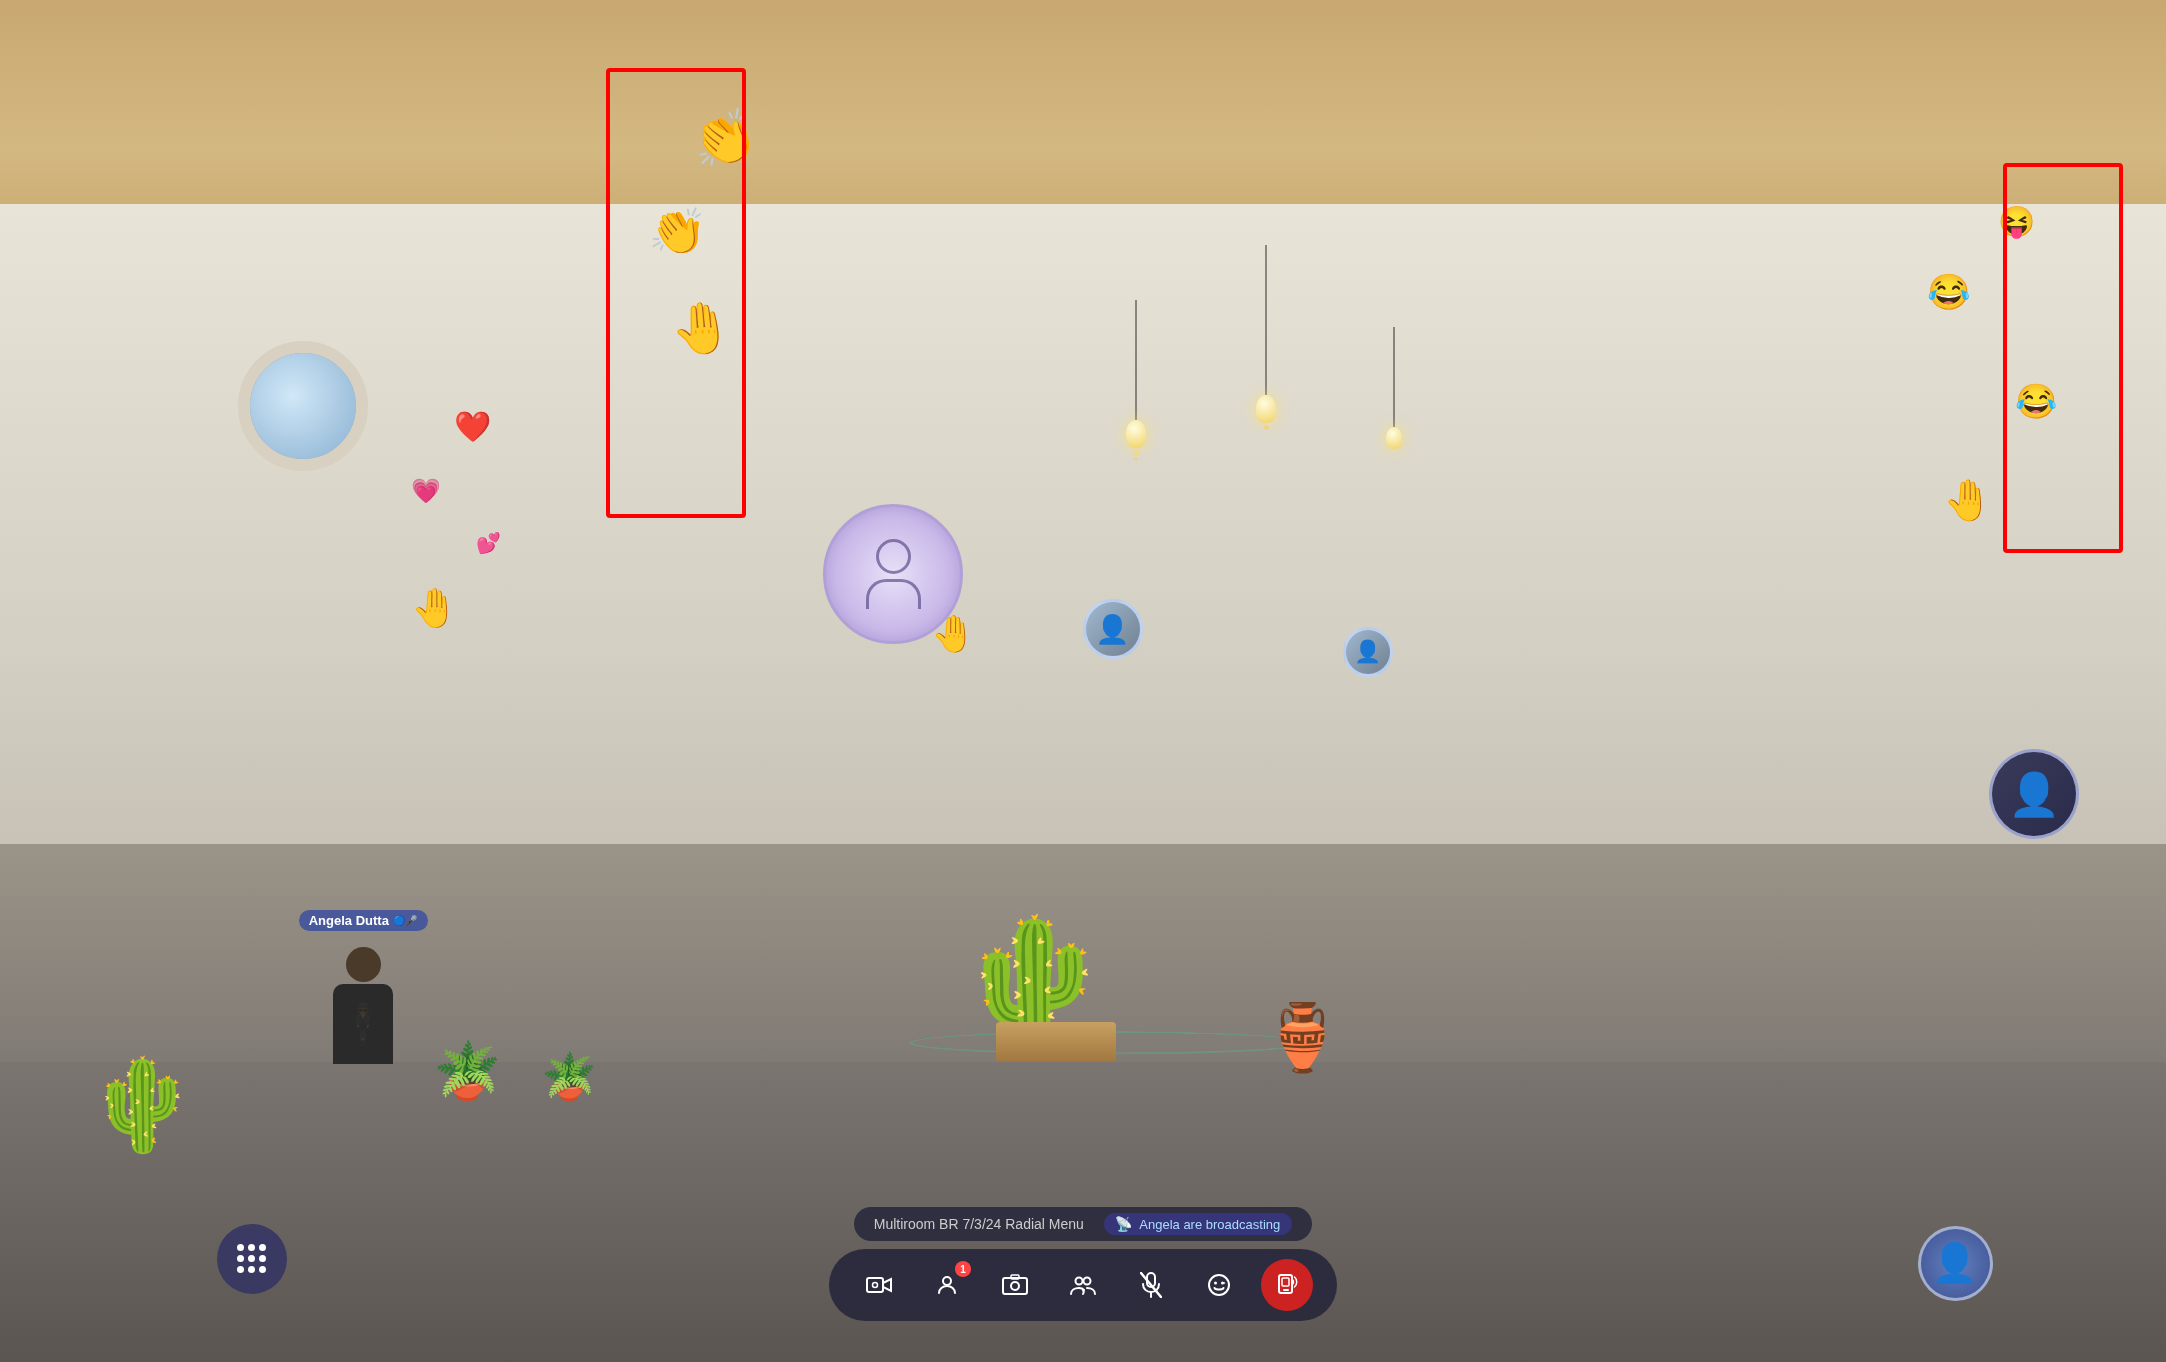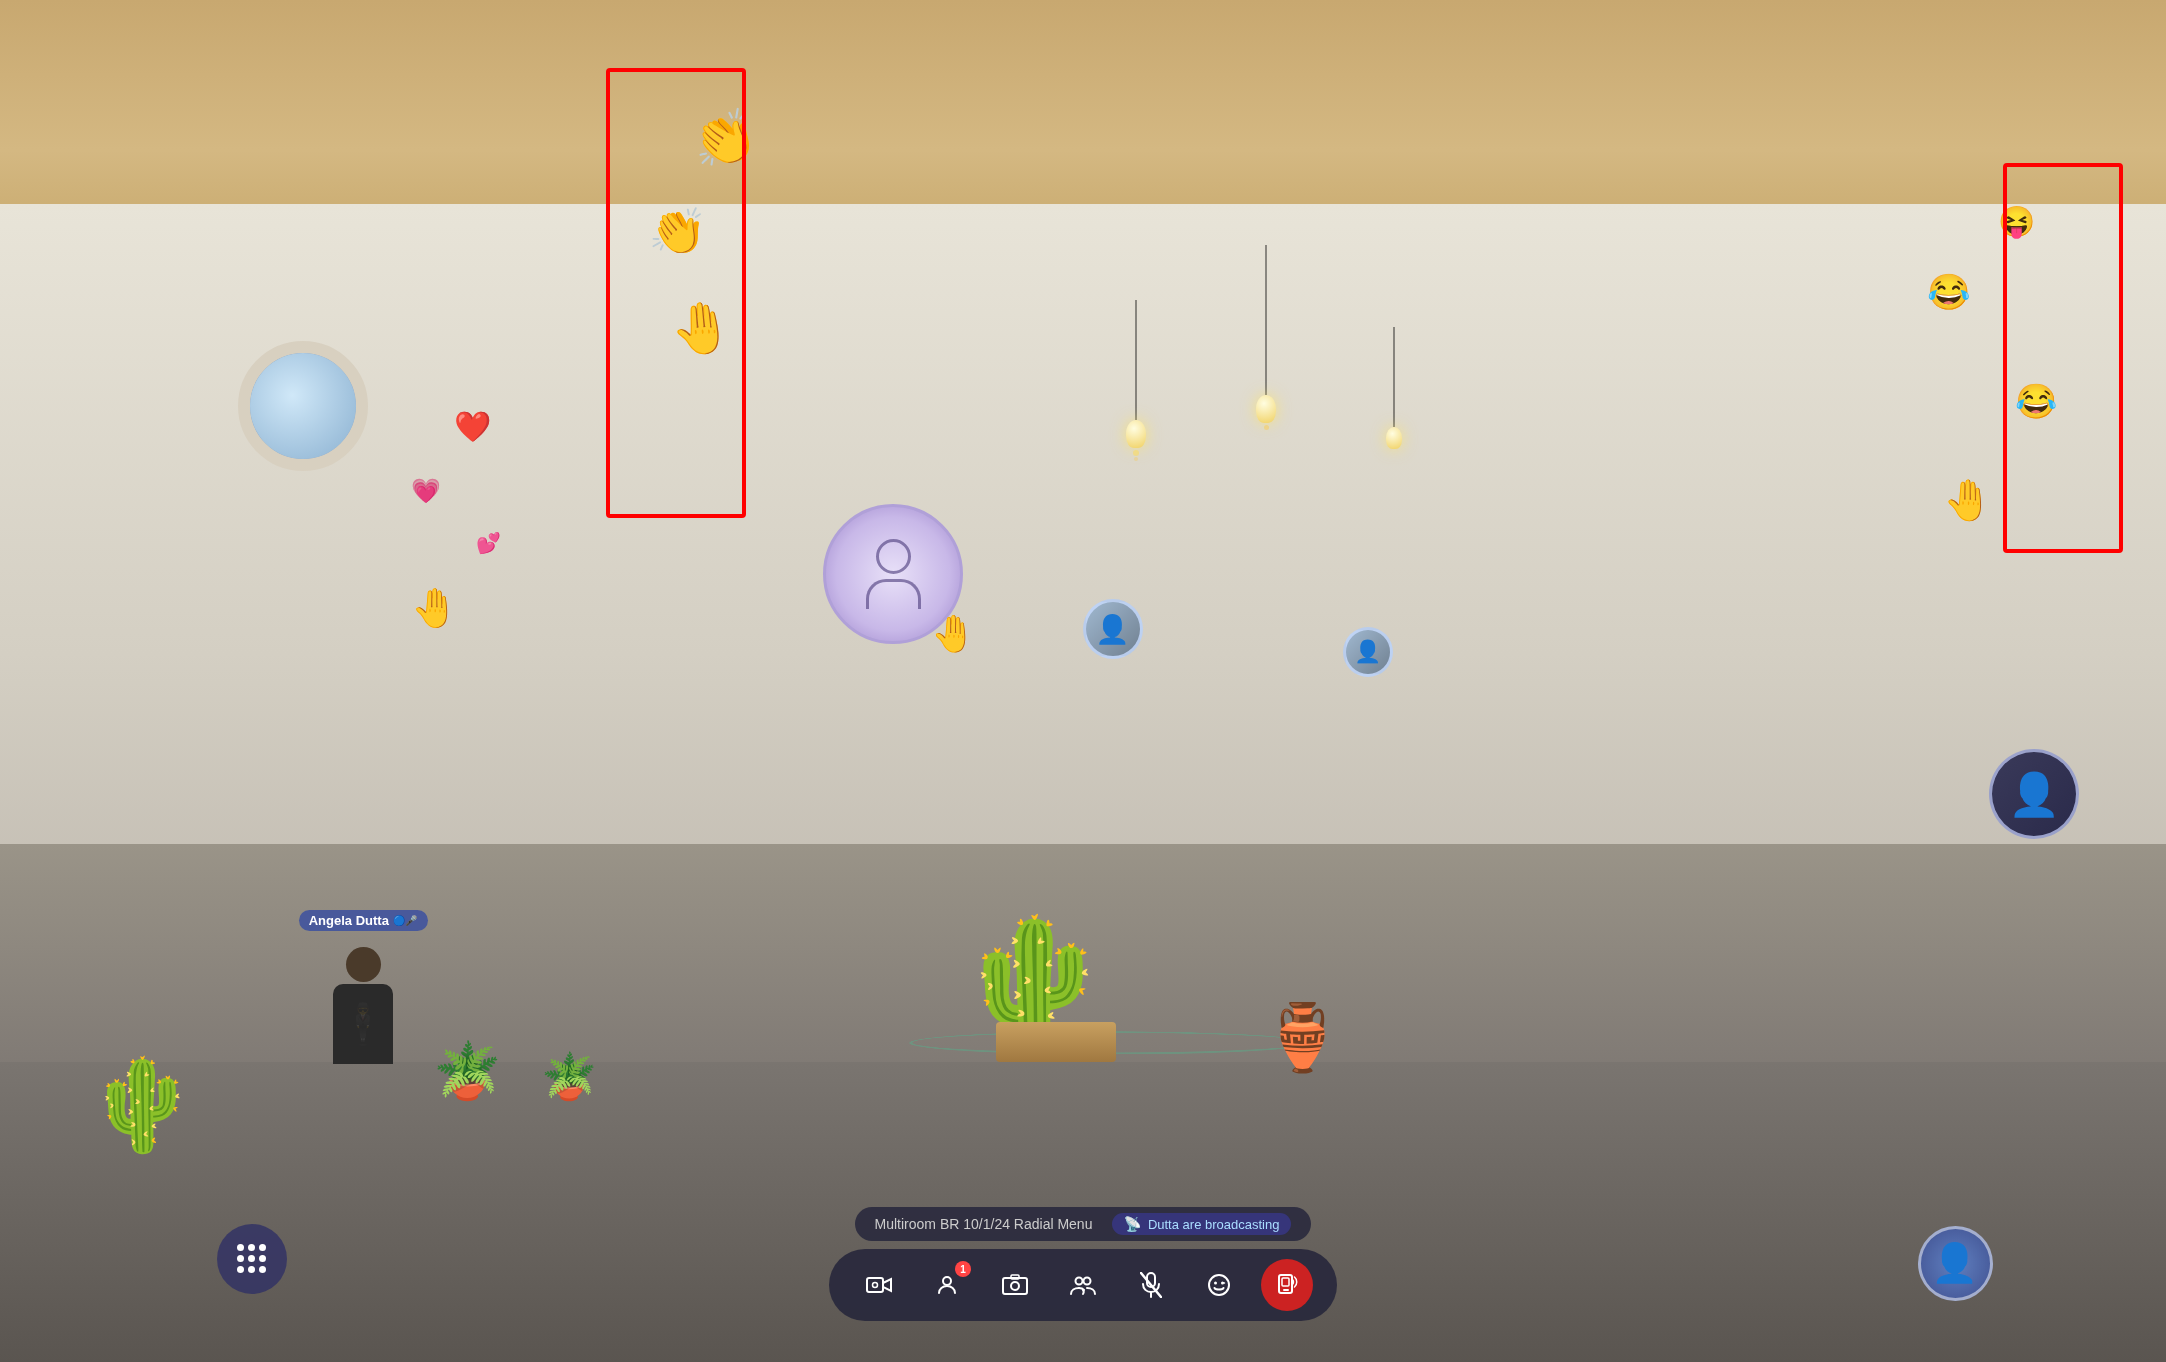--- a/index.html
+++ b/index.html
@@ -485,24 +485,24 @@
   </div>
 </div>
 
 <div class="right-user-avatar">
   <div style="font-size:38px;color:#a0b8e0;">👤</div>
 </div>
 
 <div class="bottom-bar">
 
   <div class="status-bar">
-    <span class="status-room">Multiroom BR 10/1/24 Radial Menu</span>
+    <span class="status-room">Multiroom BR 7/3/24 Radial Menu</span>
     <div class="status-broadcasting">
       <span style="font-size:14px;">📡</span>
-      <span>Dutta are broadcasting</span>
+      <span>Angela are broadcasting</span>
     </div>
   </div>
 
   <div class="toolbar-main">
 
     <button class="toolbar-btn">
       <svg width="26" height="22" viewBox="0 0 26 22" fill="none">
         <rect x="1" y="4" width="16" height="14" rx="2" stroke="white" stroke-width="2" fill="none"></rect>
         <path d="M17 9L25 5V17L17 13V9Z" stroke="white" stroke-width="2" fill="none"></path>
         <circle cx="9" cy="11" r="2.5" stroke="white" stroke-width="1.5" fill="none"></circle>

